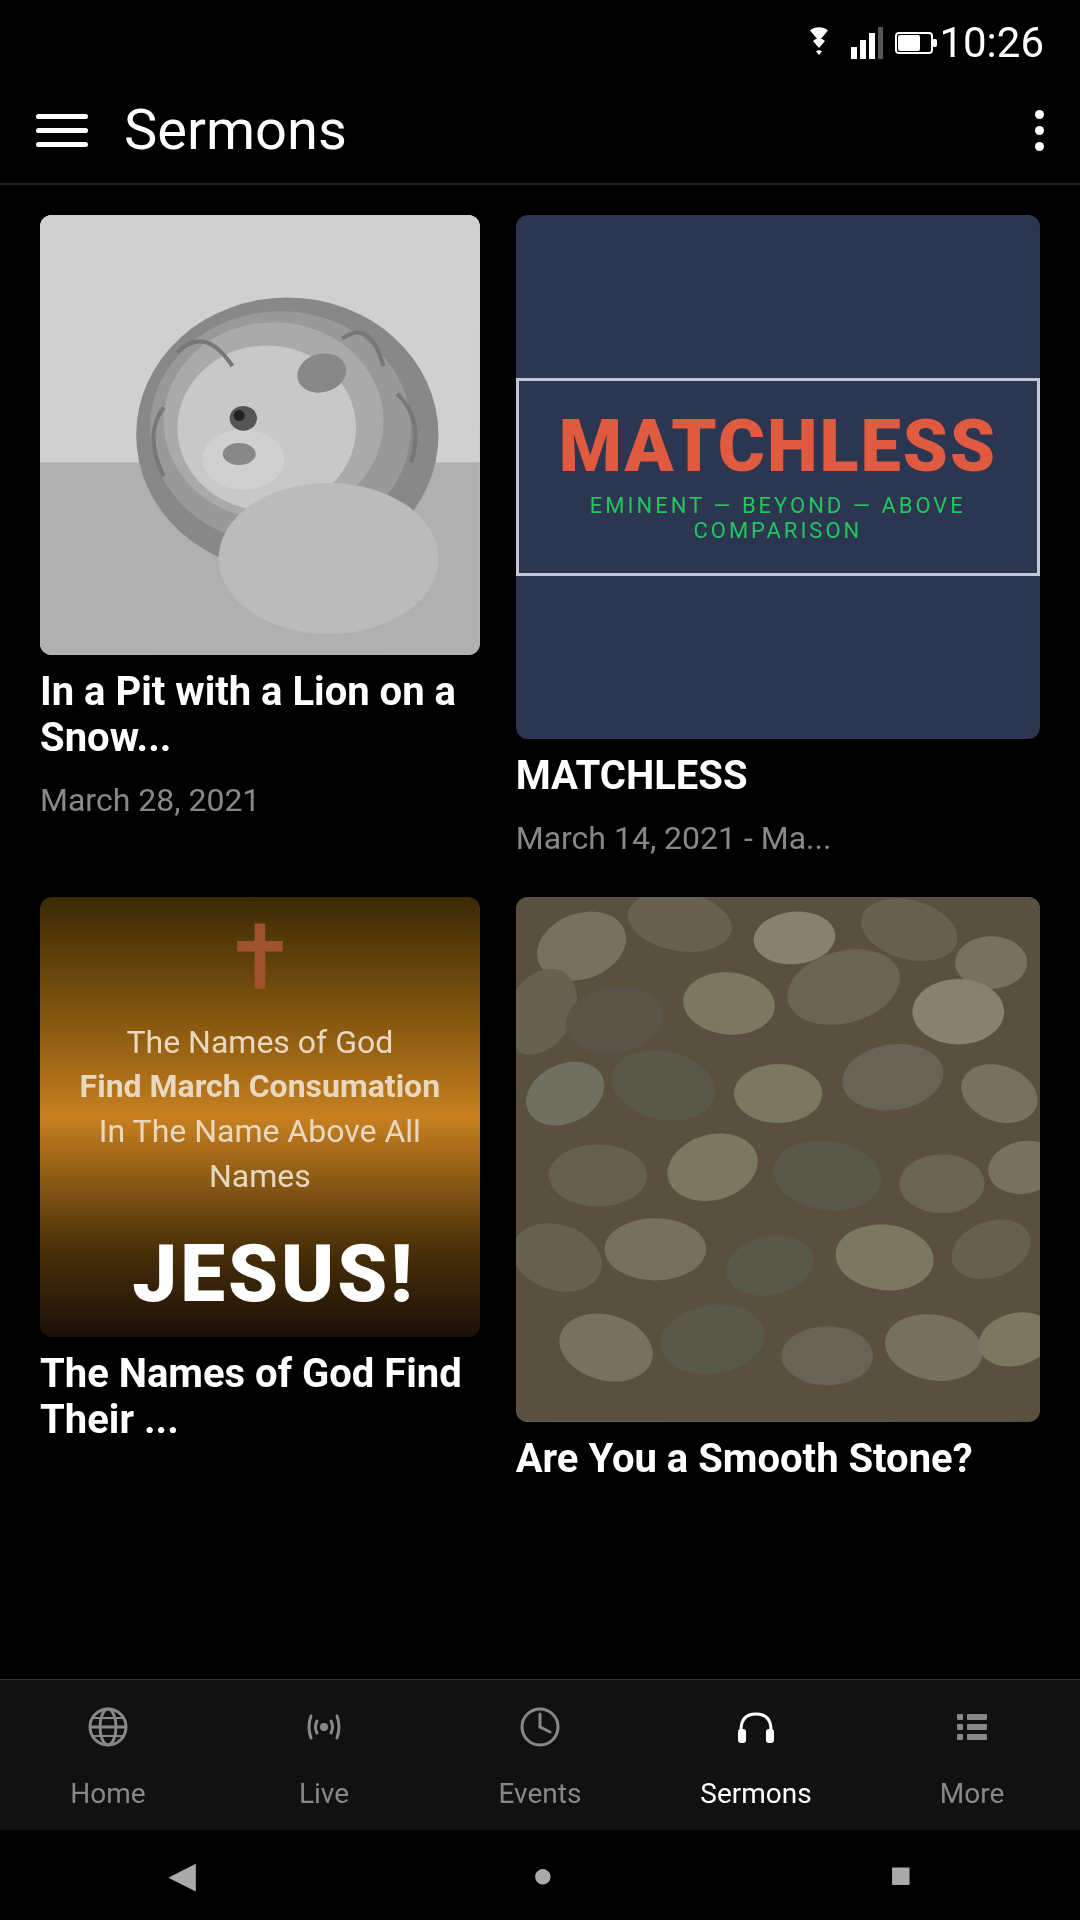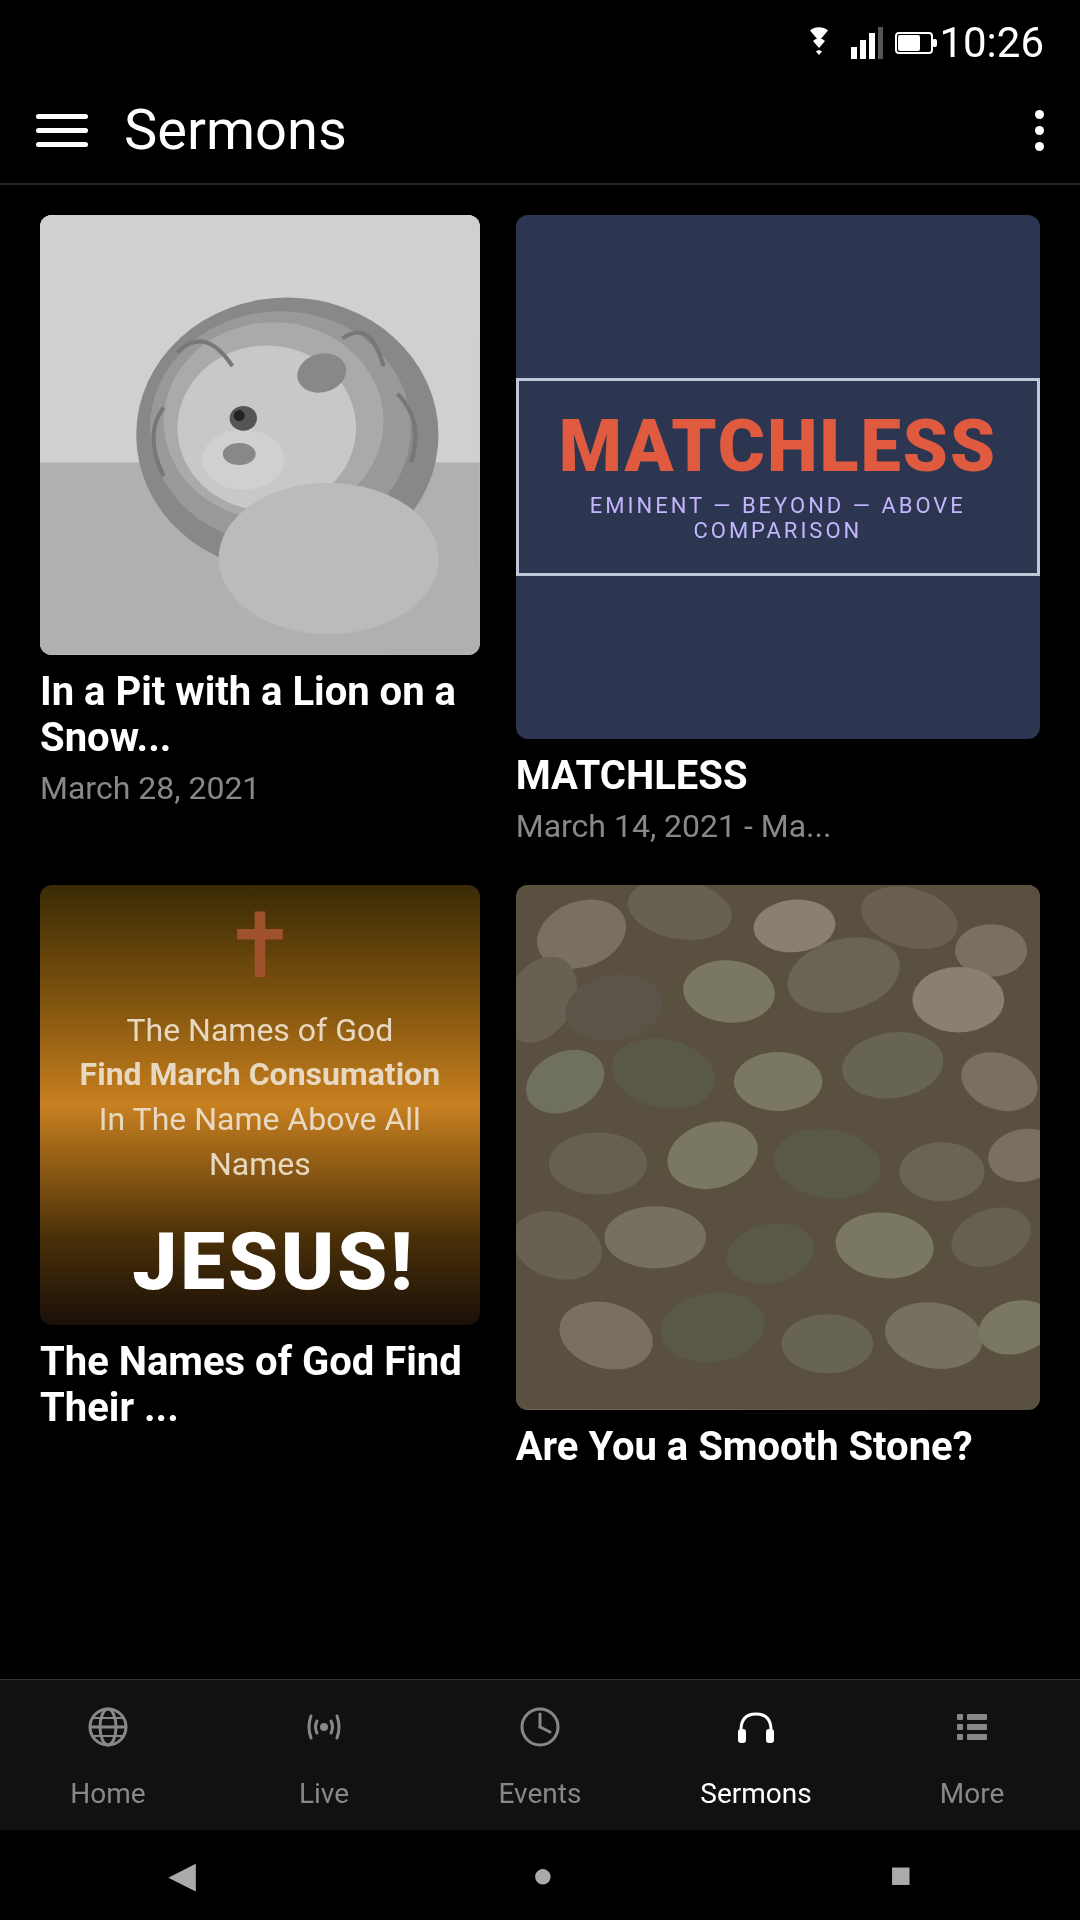--- a/index.html
+++ b/index.html
@@ -139,21 +139,21 @@
     }
     .matchless-title-text {
       font-size: 72px;
       font-weight: 900;
       color: #e05a40;
       letter-spacing: 2px;
       line-height: 1;
     }
     .matchless-subtitle {
       font-size: 22px;
-      color: #c4b5fd;
+      color: #22c55e;
       letter-spacing: 3px;
       margin-top: 10px;
     }
 
     
     .thumb-names {
       background: linear-gradient(180deg, #3a2a05 0%, #8a5a10 30%, #c88020 50%, #4a3008 80%, #1a1008 100%);
       position: relative;
       display: flex;
       flex-direction: column;
@@ -226,21 +226,21 @@
     }
     .sermon-card-title {
       font-size: 40px;
       font-weight: 700;
       color: #fff;
       line-height: 1.15;
     }
     .sermon-card-date {
       font-size: 32px;
       color: #888;
-      margin-top: 8px;
+      margin-top: 20px;
     }
 
     
     .bottom-nav {
       position: fixed;
       bottom: 0;
       left: 0;
       width: 1080px;
       background: #111;
       display: flex;

